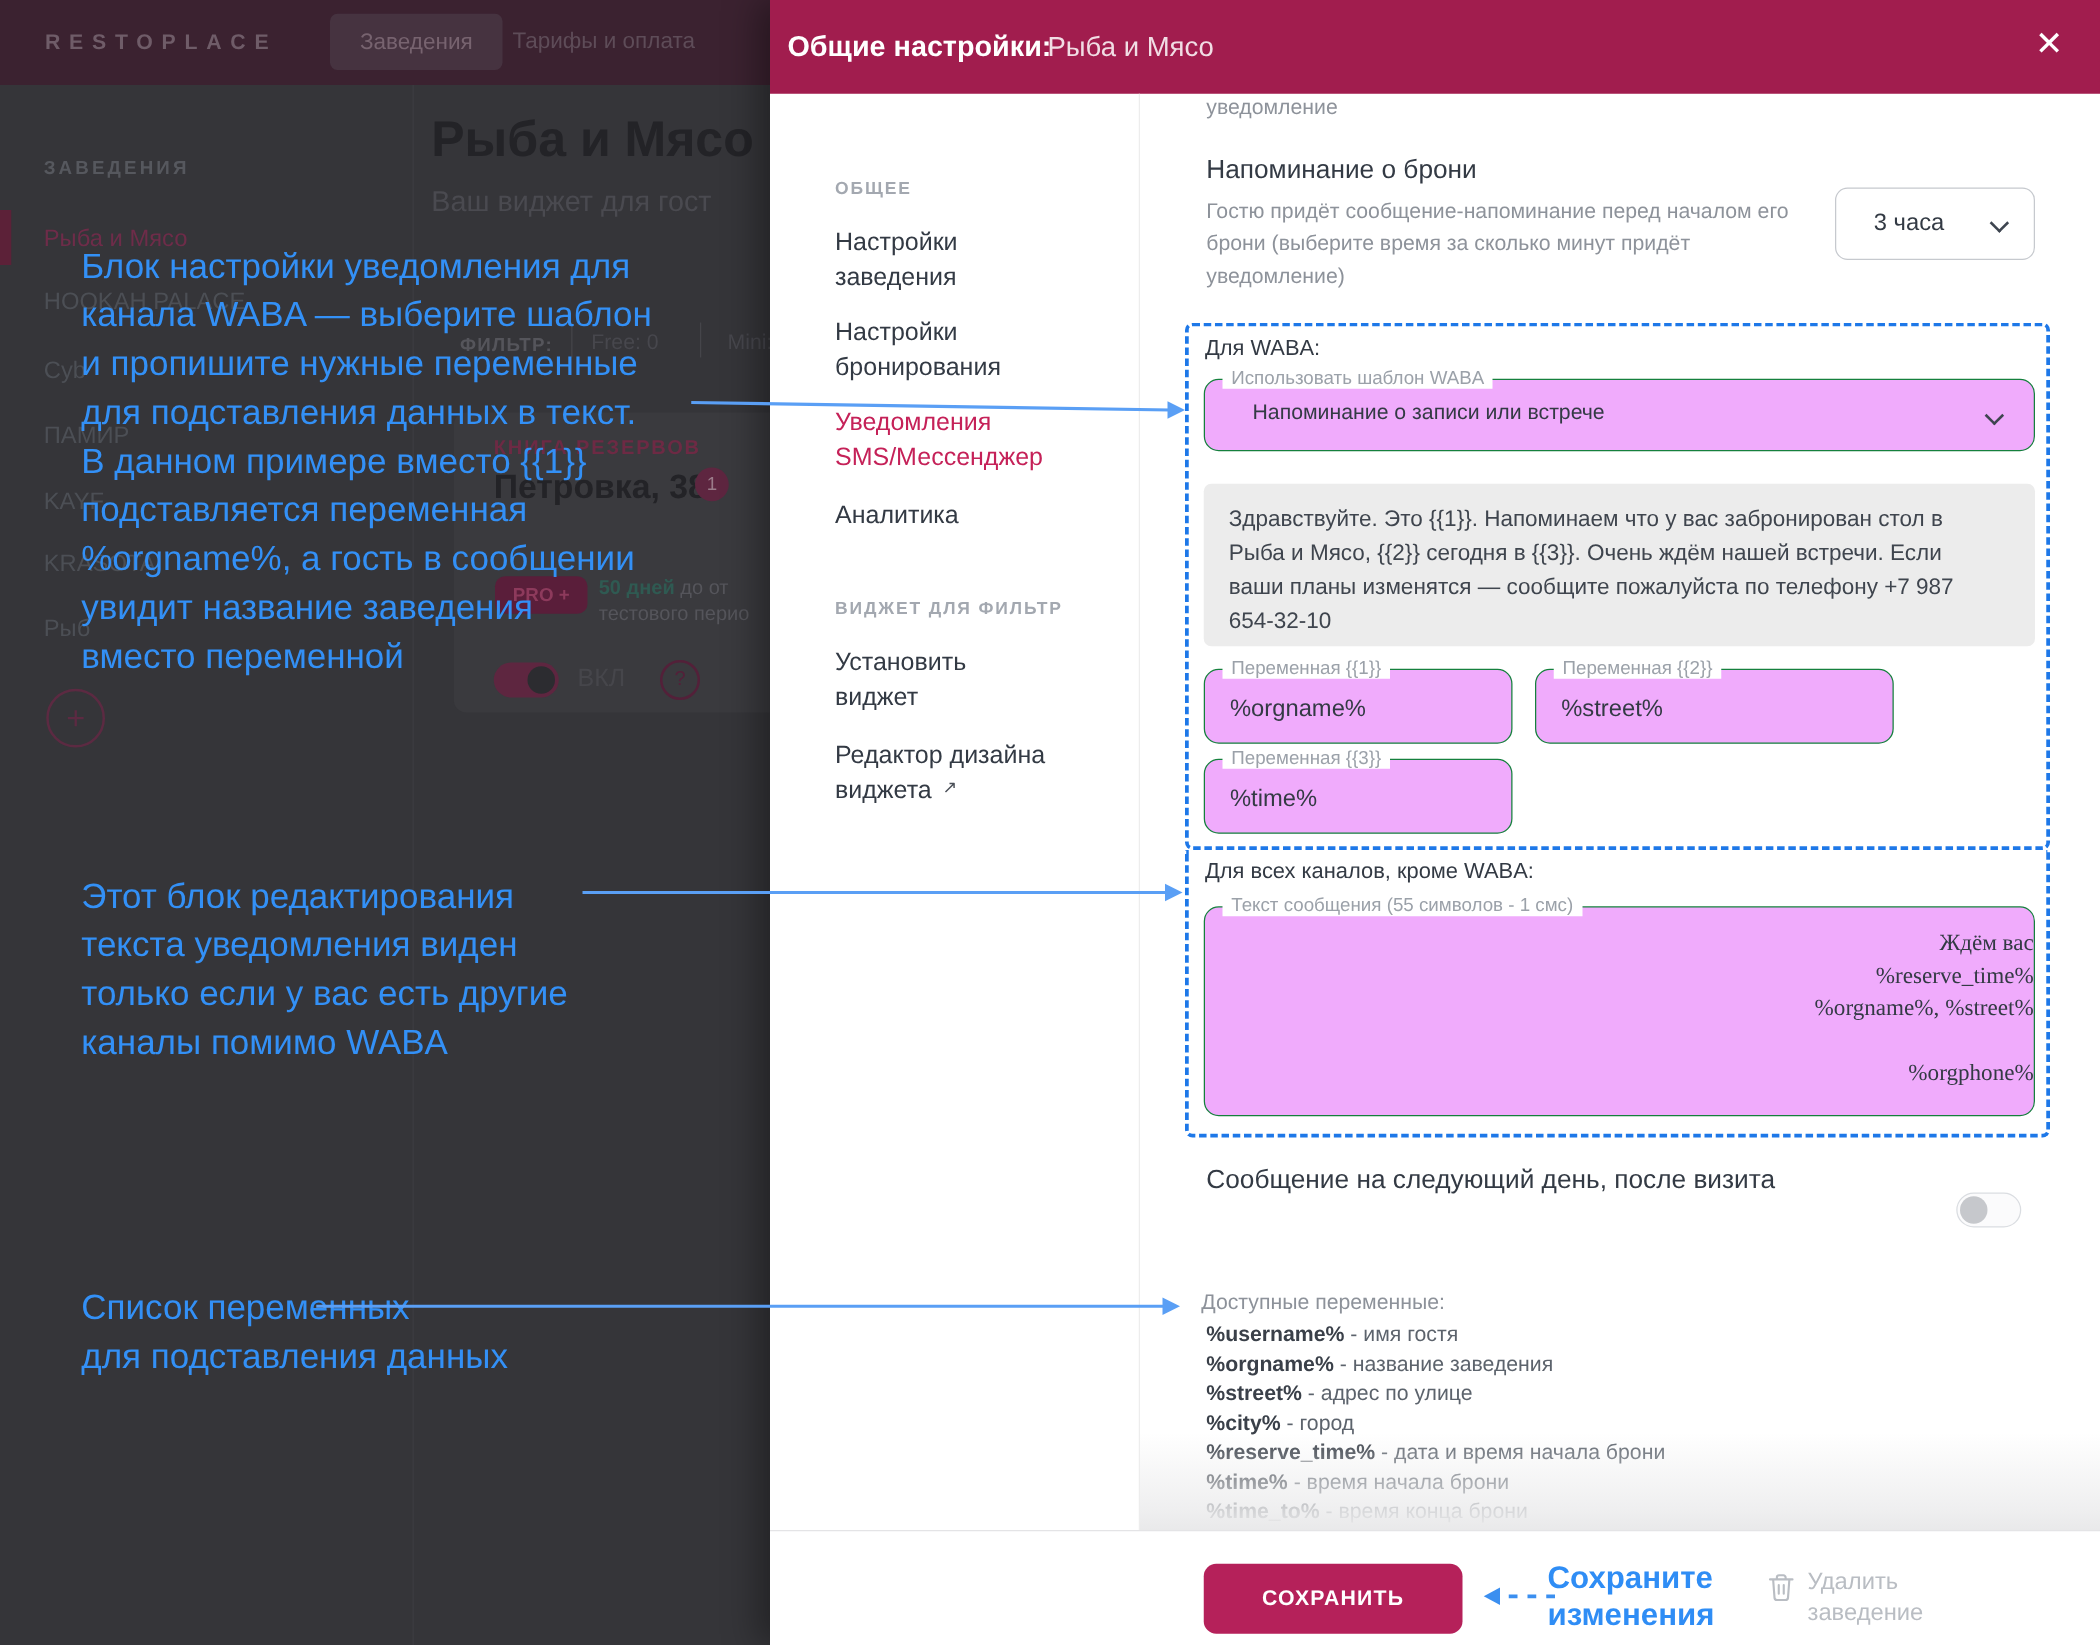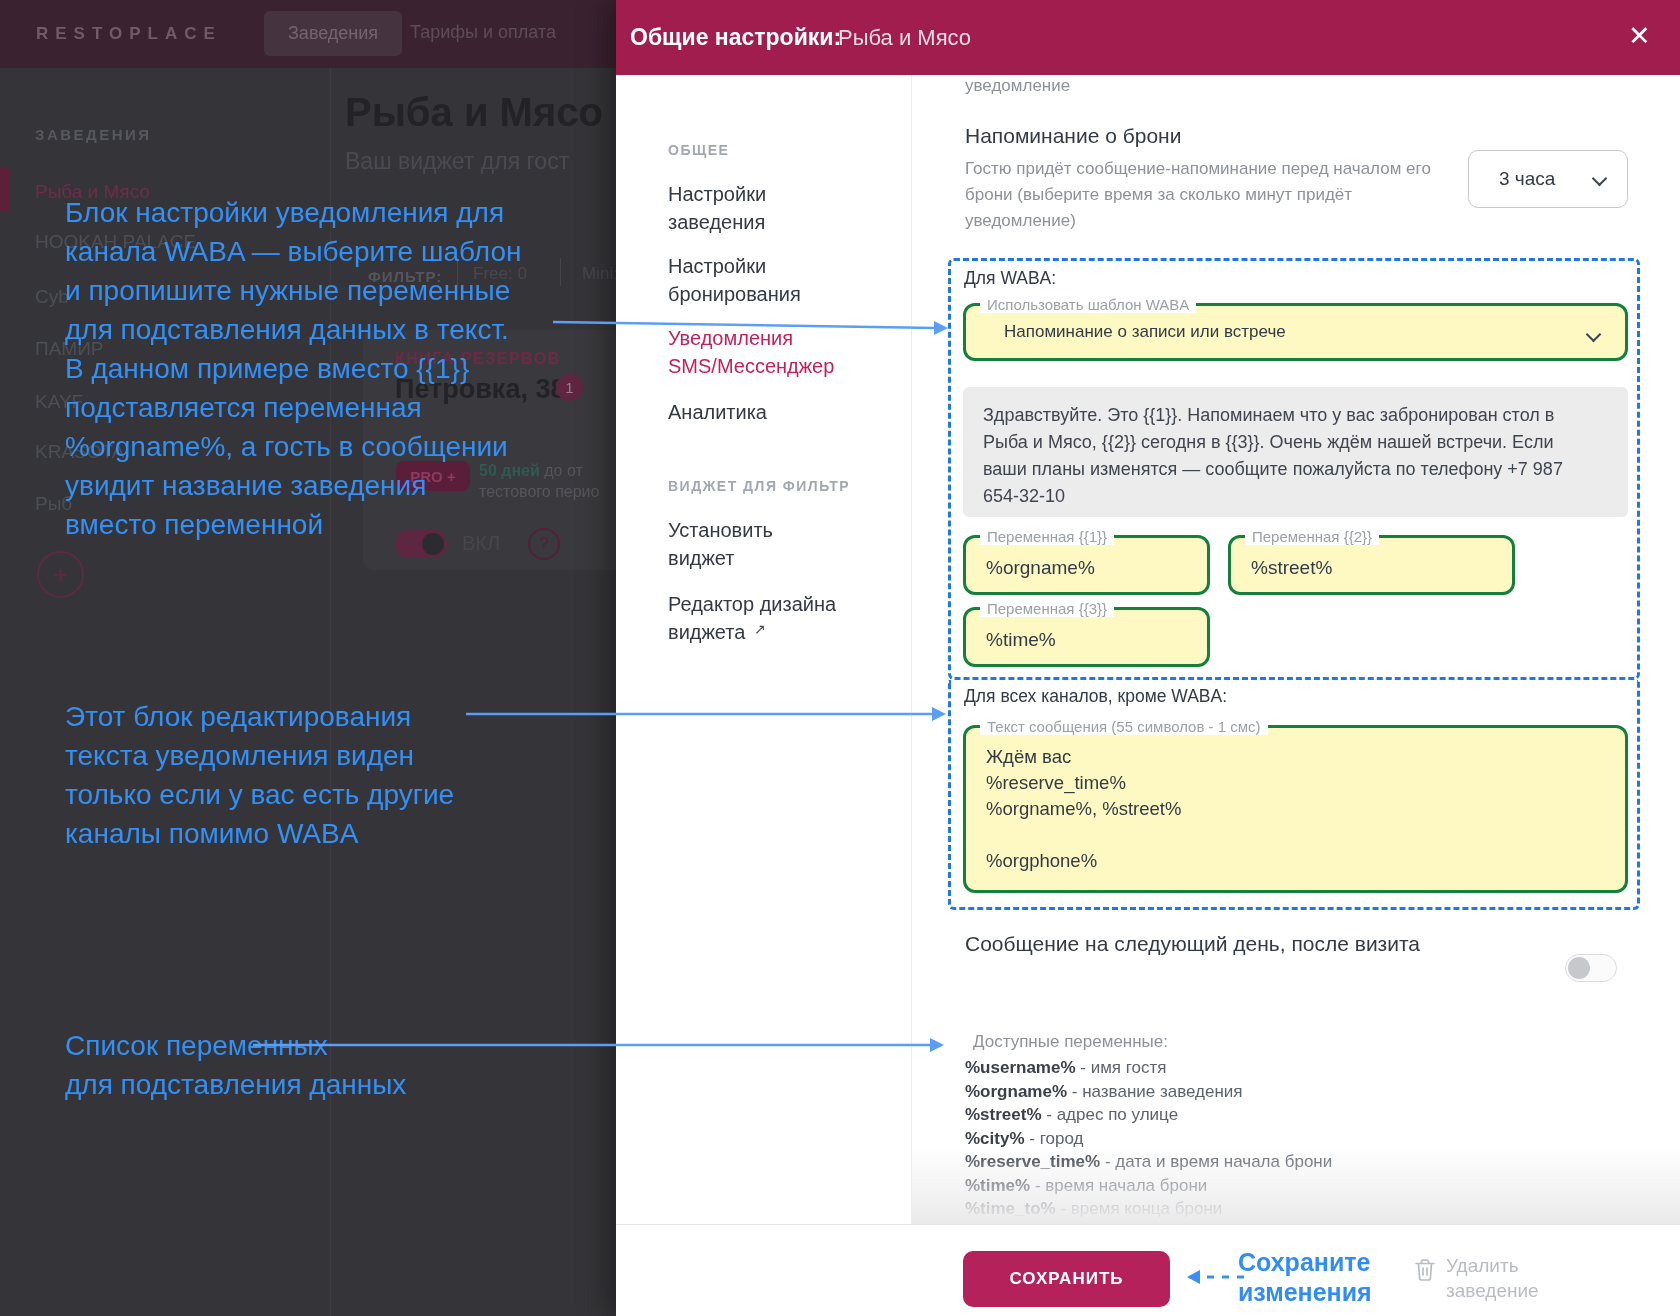--- a/index.html
+++ b/index.html
@@ -72,45 +72,45 @@
   .chev{position:absolute;width:9px;height:9px;border-right:2px solid #3e4550;border-bottom:2px solid #3e4550;
         transform:rotate(45deg);}
   .chev-3h{right:22px;top:22px;}
   .chev-tpl{right:26px;top:23px;}
 
   .box1{position:absolute;left:332px;top:258px;width:692px;height:422px;box-sizing:border-box;
         border:3px dashed #1e78e8;border-radius:6px;}
   .box2{position:absolute;left:332px;top:680px;width:692px;height:230px;box-sizing:border-box;
         border:3px dashed #1e78e8;border-top:none;border-radius:0 0 6px 6px;}
   .blk-label{position:absolute;left:13px;font-size:17.5px;color:#333a44;}
-  .field{position:absolute;border:3px solid #15803d;border-radius:12px;background:#fef9c3;box-sizing:border-box;}
+  .field{position:absolute;border:1px solid #15803d;border-radius:12px;background:#f0abfc;box-sizing:border-box;}
   .f-label{position:absolute;top:-10px;left:14px;background:#fff;padding:0 7px;font-size:15px;color:#9ba1a9;
            white-space:nowrap;}
   .tpl-select{left:12px;top:42px;width:665px;height:58px;}
   .tpl-value{position:absolute;left:20px;top:16px;font-size:17px;color:#333a44;margin-left:18px;}
   .preview{position:absolute;left:12px;top:126px;width:665px;height:130px;box-sizing:border-box;
            background:#ececec;border-radius:6px;padding:15px 60px 15px 20px;
            font-size:18px;line-height:27px;color:#3f454e;}
   .var1{left:12px;top:274px;width:247px;height:60px;}
   .var2{left:277px;top:274px;width:287px;height:60px;}
   .var3{left:12px;top:346px;width:247px;height:60px;}
   .var-input{position:absolute;left:0;top:0;width:100%;height:100%;border:none;outline:none;background:none;
              padding:6px 0 0 20px;font-size:19px;color:#333a44;font-family:inherit;box-sizing:border-box;}
   .sms-area{left:12px;top:45px;width:665px;height:168px;}
   .sms-text{position:absolute;left:0;top:0;width:100%;height:100%;border:none;outline:none;resize:none;
             background:none;padding:16px 0 0 20px;font-size:18.5px;line-height:26px;color:#333a44;
-            font-family:Liberation Sans, sans-serif;box-sizing:border-box;white-space:pre-line;}
+            font-family:Liberation Serif, serif;box-sizing:border-box;white-space:pre-line;text-align:right;}
 
   .c-h2{position:absolute;left:349px;top:932px;font-size:21px;font-weight:500;color:#333a44;}
   .c-desc2{position:absolute;left:349px;top:964px;width:505px;font-size:17px;line-height:26px;color:#8d929a;}
   .toggle-off{position:absolute;left:949px;top:954px;width:50px;height:26px;border-radius:999px;
               background:#fbfbfc;border:1px solid #dadde1;cursor:pointer;}
   .toggle-off-knob{position:absolute;left:2px;top:2px;width:22px;height:22px;border-radius:50%;background:#c6c8cc;}
 
-  .vars-title{position:absolute;left:357px;top:1032px;font-size:17px;color:#8d929a;}
+  .vars-title{position:absolute;left:345px;top:1032px;font-size:17px;color:#8d929a;}
   .vars-list{position:absolute;left:349px;top:1056px;font-size:17px;line-height:23.5px;color:#5c636c;}
   .vars-list b{color:#3a4049;}
 
   .fade{position:absolute;left:296px;top:1146px;width:768px;height:78px;pointer-events:none;
         background:linear-gradient(to bottom, rgba(238,238,239,0) 0%, rgba(236,236,237,.85) 80%, #e9e9ea 100%);}
 
   .m-footer{position:absolute;left:0;top:1224px;width:100%;height:92px;background:#fff;
             border-top:1px solid #e4e4e6;box-sizing:border-box;}
   .save-btn{position:absolute;left:347px;top:26px;width:207px;height:56px;background:#b5215a;border:none;
             border-radius:10px;color:#fff;font-size:17px;font-weight:bold;letter-spacing:1px;cursor:pointer;

